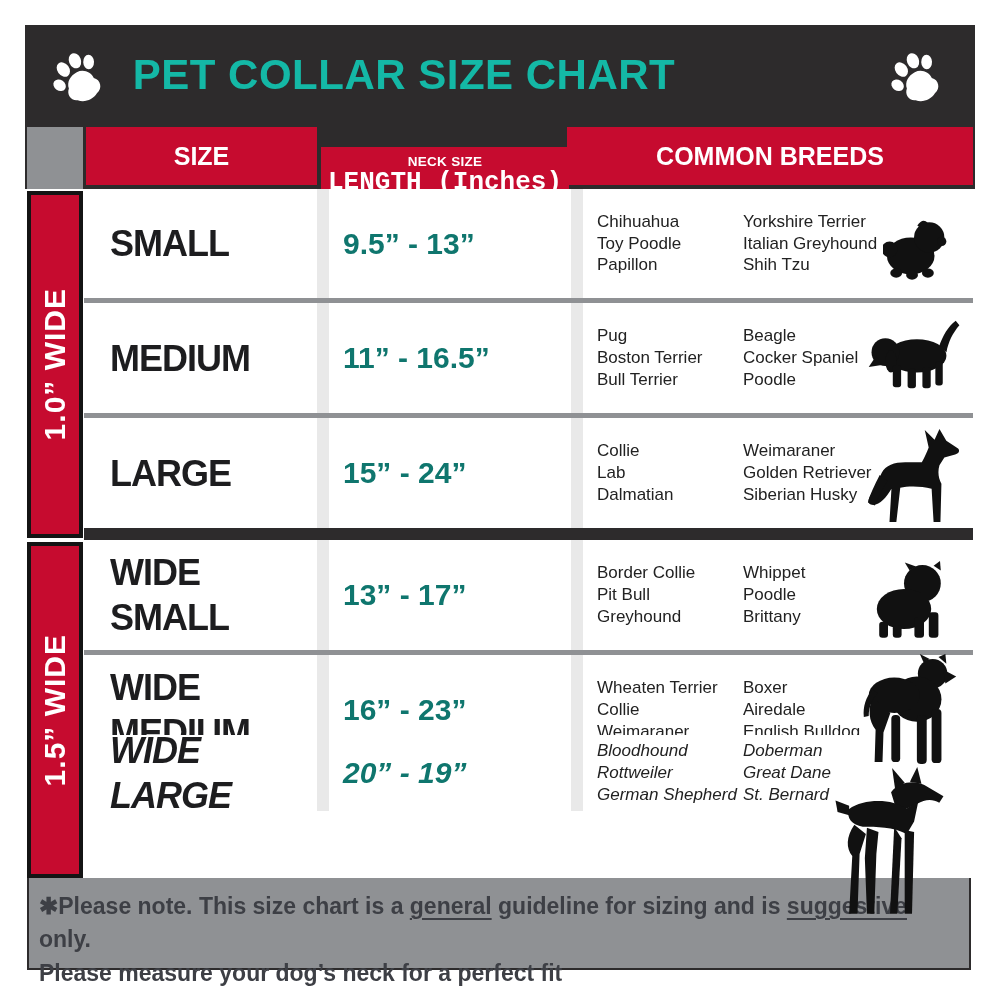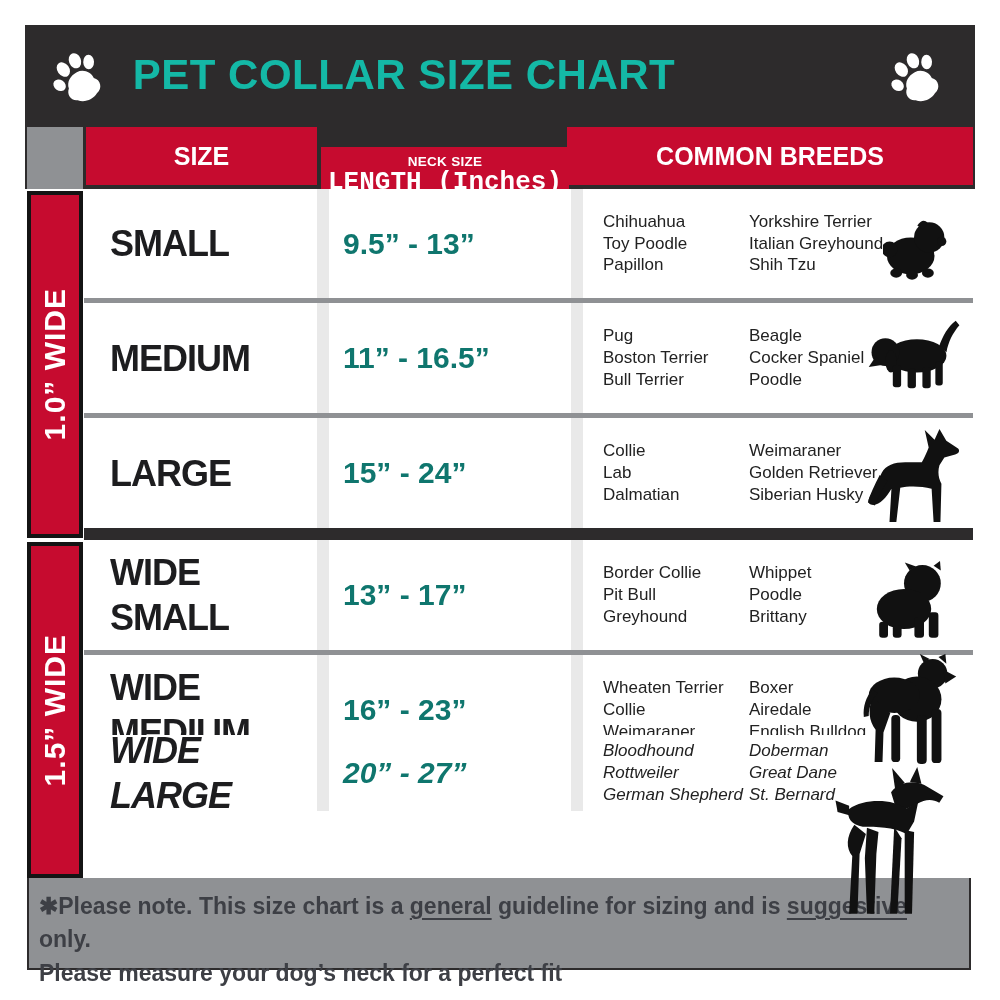--- a/index.html
+++ b/index.html
@@ -21,21 +21,21 @@
   .h-length{left:296px;width:248px;margin-top:20px;}
   .h-breeds{left:542px;width:406px;font-size:25px;font-weight:700;}
   .neck-lbl{font-size:13.5px;font-weight:700;letter-spacing:.3px;}
   .len-lbl{font-size:26px;font-weight:700;font-family:Liberation Mono, monospace;}
 
   
   .row{position:absolute;left:59px;width:889px;display:flex;gap:12px;background:#e9e9e9;}
   .cell{background:#ffffff;box-sizing:border-box;display:flex;align-items:center;}
   .c-size{width:233px;padding-left:26px;font-size:36px;font-weight:700;letter-spacing:-1px;color:#1d1d1f;line-height:1.25;}
   .c-len{width:242px;padding-left:14px;font-size:30px;font-weight:700;color:#0f766e;}
-  .c-breeds{flex:1;padding-left:20px;}
+  .c-breeds{flex:1;padding-left:14px;}
   .bcol{width:146px;font-size:17px;color:#222222;line-height:1.28;white-space:pre-line;}
   .bcol2{width:160px;}
   .sep{position:absolute;left:59px;width:889px;height:5px;background:#8f9194;}
   .sep-dark{position:absolute;left:59px;width:889px;height:12px;background:#2d2b2c;}
 
   
   .wbar{position:absolute;left:2px;width:56px;background:#c60b2f;border:4px solid #141414;box-sizing:border-box;
         display:flex;align-items:center;justify-content:center;}
   .wbar span{writing-mode:vertical-rl;transform:rotate(180deg);color:#ffffff;font-weight:700;font-size:30px;
              letter-spacing:1px;white-space:nowrap;}
@@ -158,21 +158,21 @@
 Weimaraner</div>
       <div class="bcol bcol2">Boxer
 Airedale
 English Bulldog</div>
     </div>
   </div>
   <div class="sep" style="top:740px;"></div>
 
   <div class="row" style="top:710px;height:76px;font-style:italic;">
     <div class="cell c-size">WIDE LARGE</div>
-    <div class="cell c-len">20” - 27”</div>
+    <div class="cell c-len">20” - 19”</div>
     <div class="cell c-breeds">
       <div class="bcol">Bloodhound
 Rottweiler
 German Shepherd</div>
       <div class="bcol bcol2">Doberman
 Great Dane
 St. Bernard</div>
     </div>
   </div>
 

